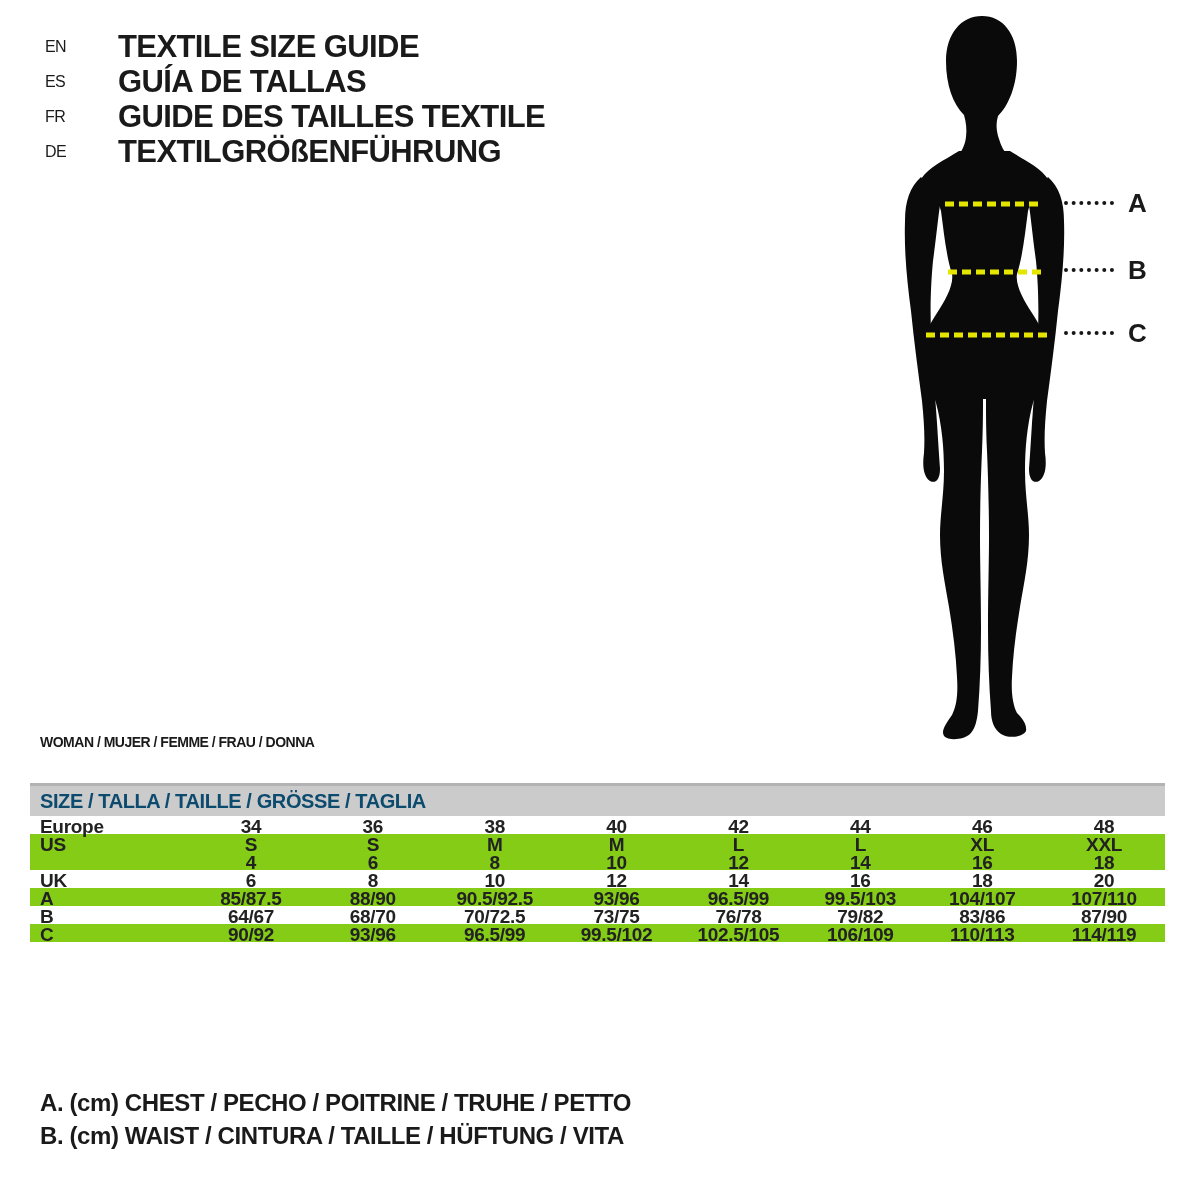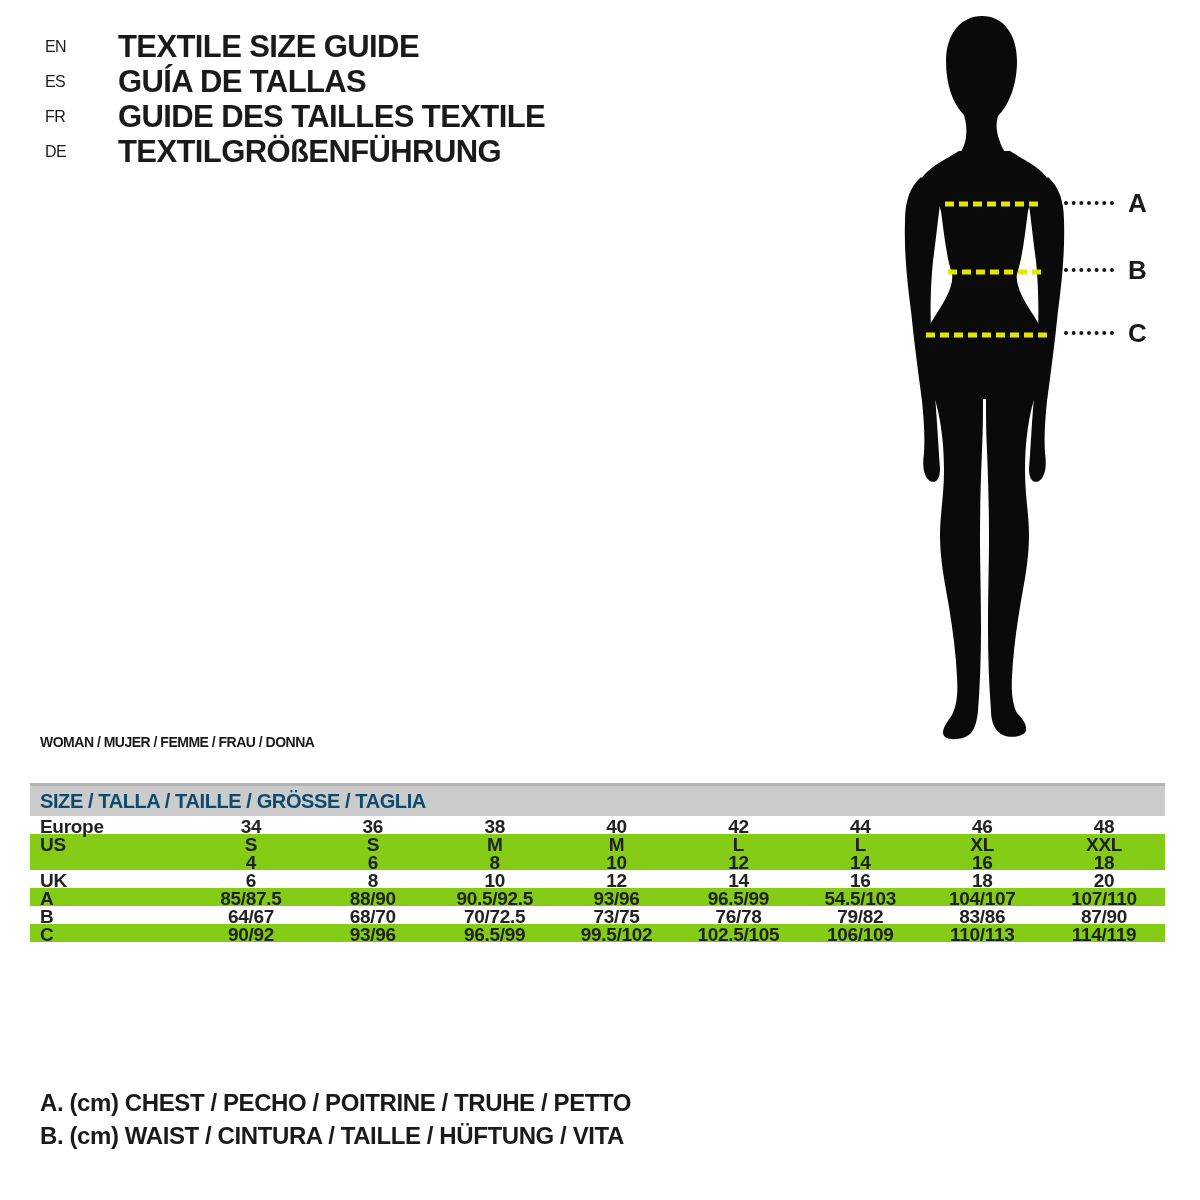--- a/index.html
+++ b/index.html
@@ -192,21 +192,21 @@
         <div class="tcell tval">18</div>
         <div class="tcell tval">20</div>
       </div>
       <div class="trow shaded">
         <div class="tcell tlabel">A</div>
         <div class="tcell tval">85/87.5</div>
         <div class="tcell tval">88/90</div>
         <div class="tcell tval">90.5/92.5</div>
         <div class="tcell tval">93/96</div>
         <div class="tcell tval">96.5/99</div>
-        <div class="tcell tval">54.5/103</div>
+        <div class="tcell tval">99.5/103</div>
         <div class="tcell tval">104/107</div>
         <div class="tcell tval">107/110</div>
       </div>
       <div class="trow">
         <div class="tcell tlabel">B</div>
         <div class="tcell tval">64/67</div>
         <div class="tcell tval">68/70</div>
         <div class="tcell tval">70/72.5</div>
         <div class="tcell tval">73/75</div>
         <div class="tcell tval">76/78</div>

